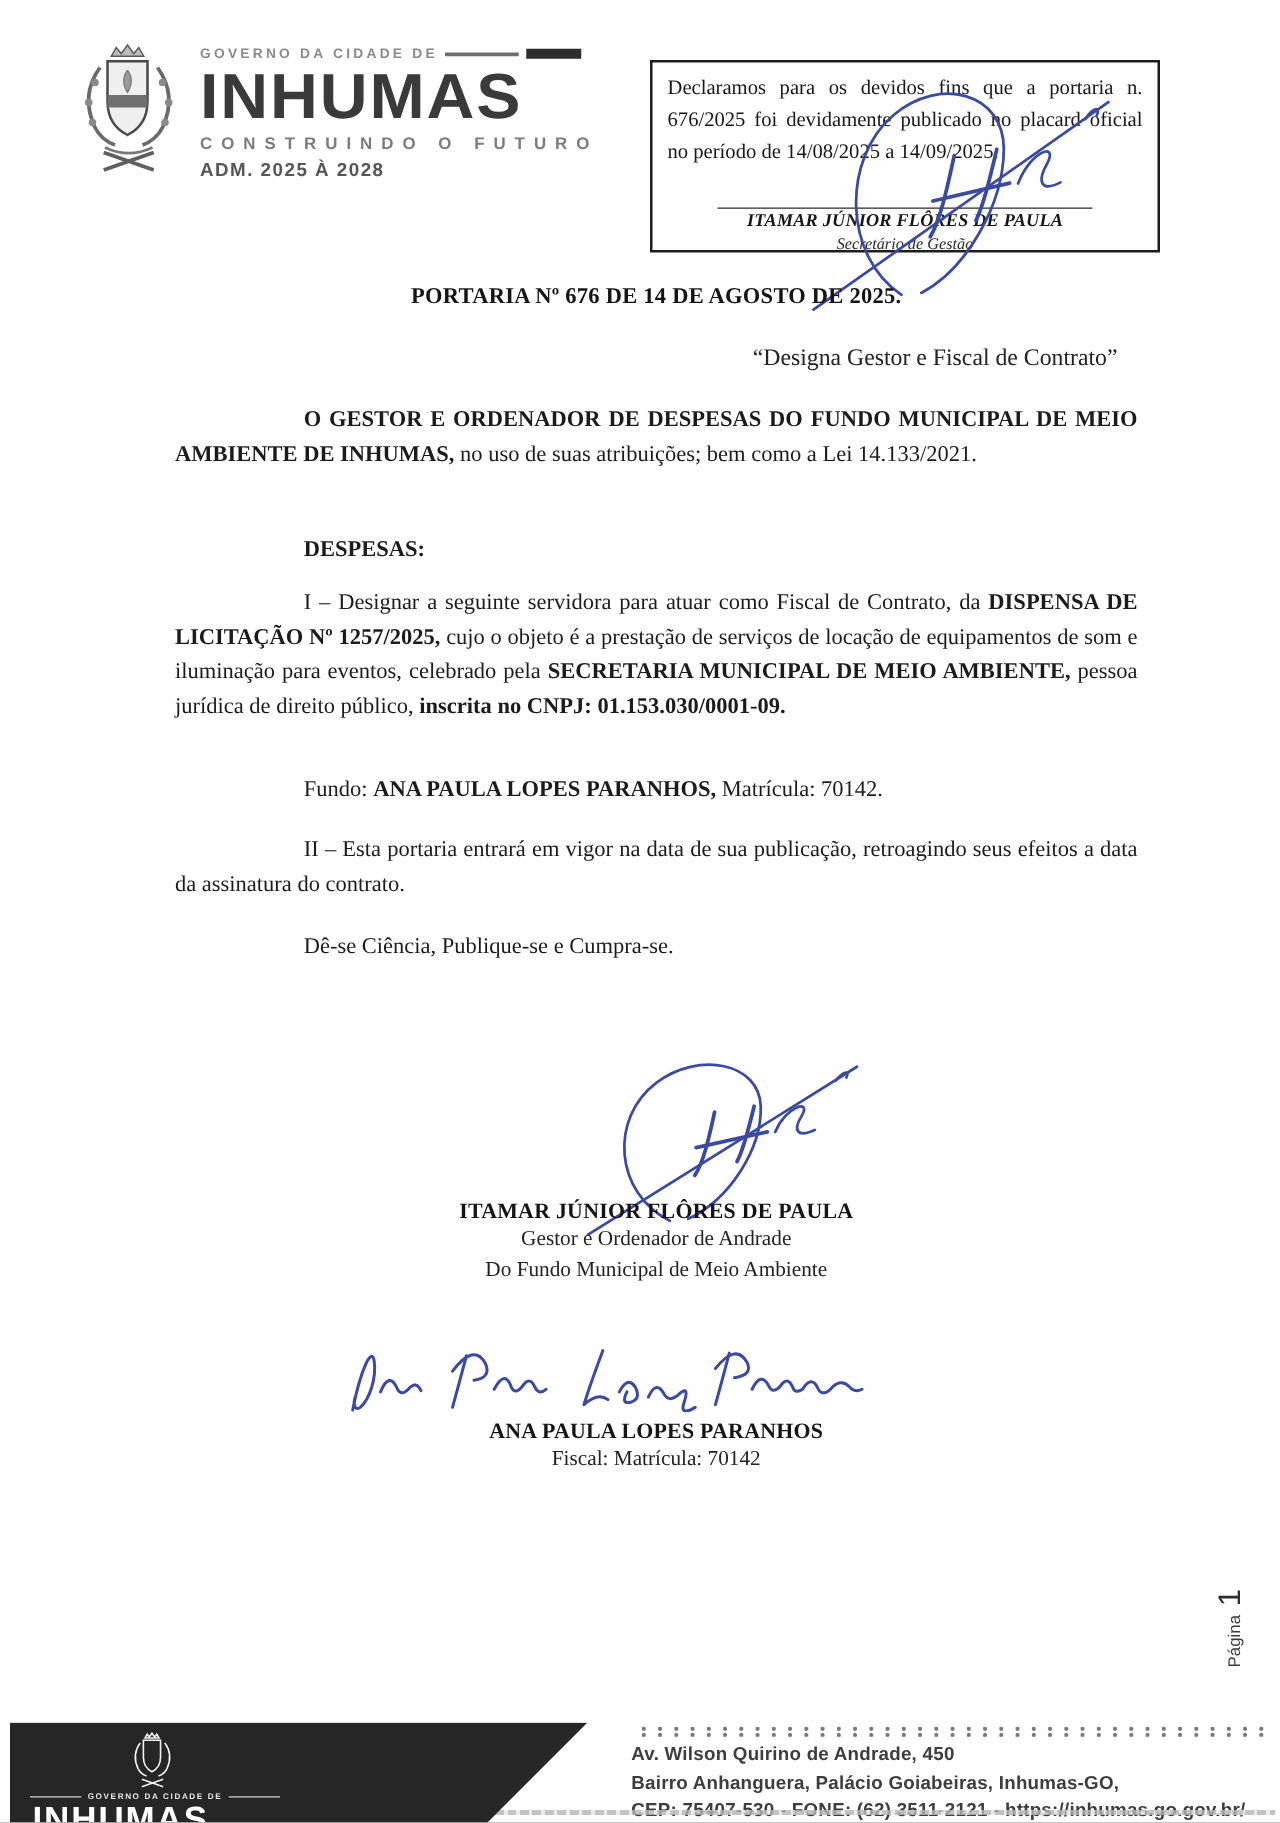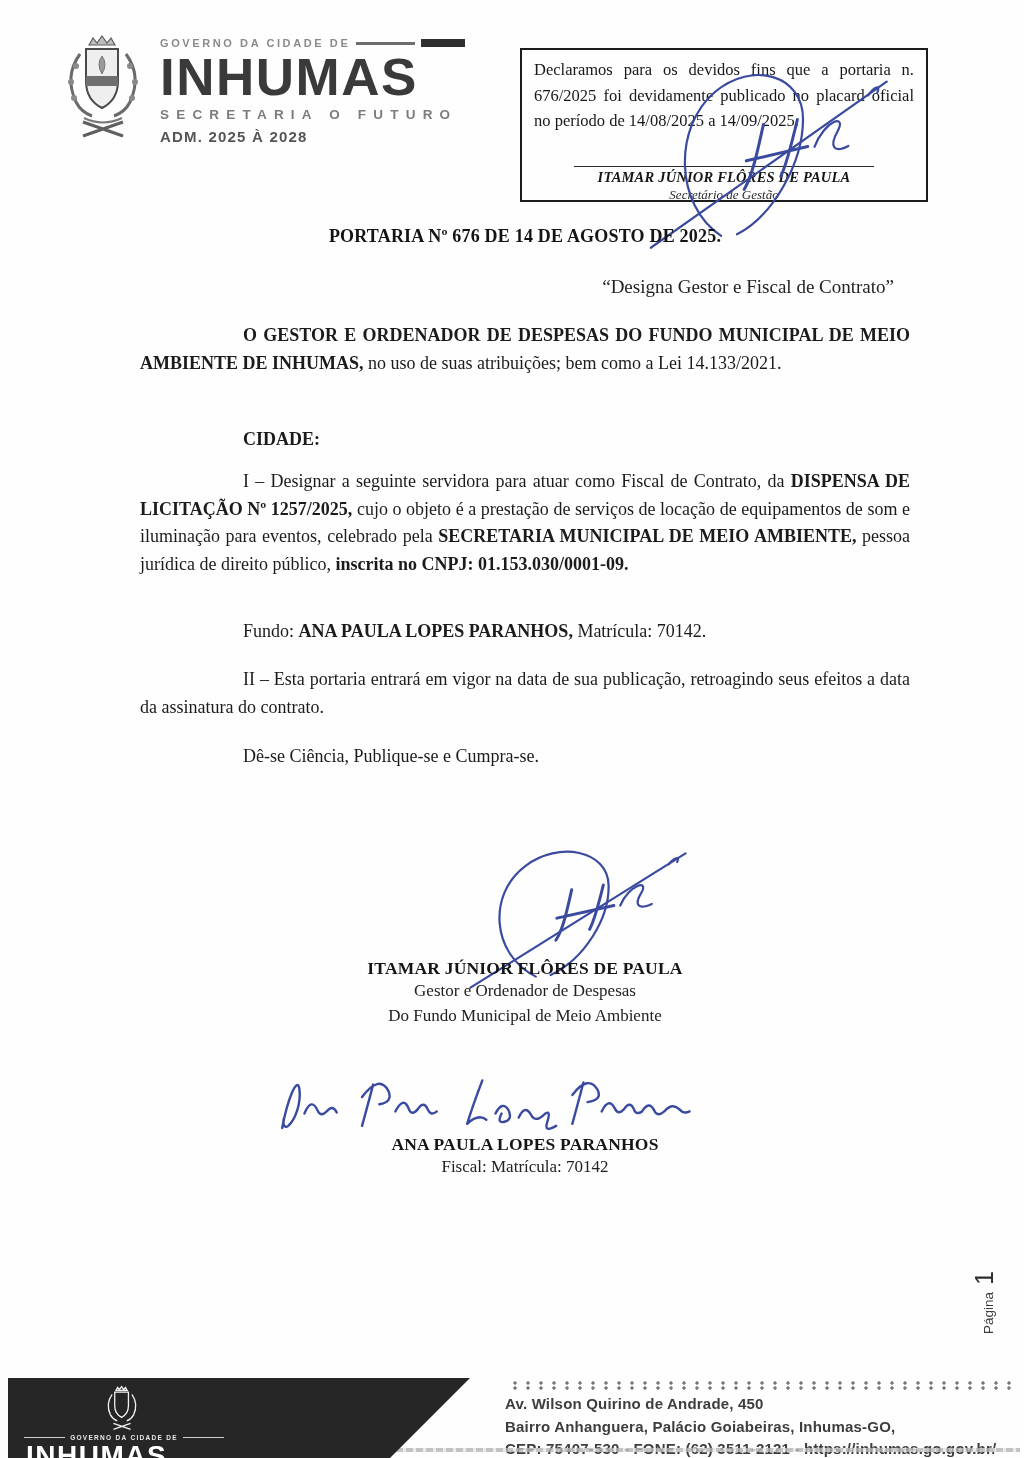--- a/index.html
+++ b/index.html
@@ -141,57 +141,57 @@
     </g>
   </svg>
 
   <div class="brand">
     <div class="brand-top">
       <span class="gov-label">GOVERNO DA CIDADE DE</span>
       <span class="gov-line-thin"></span>
       <span class="gov-line-thick"></span>
     </div>
     <div class="city-word">INHUMAS</div>
-    <div class="slogan">SECRETARIA O FUTURO</div>
+    <div class="slogan">CONSTRUINDO O FUTURO</div>
     <div class="adm">ADM. 2025 À 2028</div>
   </div>
 
   <div class="decl-box">
     <div class="decl-text">Declaramos para os devidos fins que a portaria n. 676/2025 foi devidamente publicado no placard oficial no período de 14/08/2025 a 14/09/2025.</div>
     <div class="decl-sign">
       <div class="decl-name">ITAMAR JÚNIOR FLÔRES DE PAULA</div>
       <div class="decl-role">Secretário de Gestão</div>
     </div>
   </div>
   <svg class="sig-svg" style="left:645px;top:55px;width:248px;height:205px;transform:rotate(2deg);" viewBox="0 0 220 200" preserveAspectRatio="none">
     <use href="#sig-itamar"></use>
   </svg>
 
   <div class="doc-title">PORTARIA Nº 676 DE 14 DE AGOSTO DE 2025.</div>
   <div class="doc-subtitle">“Designa Gestor e Fiscal de Contrato”</div>
 
   <div class="para indent" style="top:322px;"><span class="b">O GESTOR E ORDENADOR DE DESPESAS DO FUNDO MUNICIPAL DE MEIO AMBIENTE DE INHUMAS,</span><span> no uso de suas atribuições; bem como a Lei 14.133/2021.</span></div>
   <div class="para" style="top:426px;">
-    <span class="lead b">CIDADE:</span>
+    <span class="lead b">DESPESAS:</span>
   </div>
   <div class="para indent" style="top:468px;"><span>I – Designar a seguinte servidora para atuar como Fiscal de Contrato, da </span><span class="b">DISPENSA DE LICITAÇÃO Nº 1257/2025,</span><span> cujo o objeto é a prestação de serviços de locação de equipamentos de som e iluminação para eventos, celebrado pela </span><span class="b">SECRETARIA MUNICIPAL DE MEIO AMBIENTE,</span><span> pessoa jurídica de direito público, </span><span class="b">inscrita no CNPJ: 01.153.030/0001-09.</span></div>
   <div class="para" style="top:618px;">
     <span class="lead"><span>Fundo: </span><span class="b">ANA PAULA LOPES PARANHOS,</span><span> Matrícula: 70142.</span></span>
   </div>
   <div class="para indent" style="top:666px;">II – Esta portaria entrará em vigor na data de sua publicação, retroagindo seus efeitos a data da assinatura do contrato.</div>
   <div class="para" style="top:743px;">
     <span class="lead">Dê-se Ciência, Publique-se e Cumpra-se.</span>
   </div>
 
   <svg class="sig-svg" style="left:462px;top:836px;width:232px;height:158px;" viewBox="0 0 220 200" preserveAspectRatio="none">
     <use href="#sig-itamar"></use>
   </svg>
   <div class="sig-block" style="top:958px;">
     <div class="sig-name">ITAMAR JÚNIOR FLÔRES DE PAULA</div>
-    <div class="sig-role">Gestor e Ordenador de Despesas</div>
+    <div class="sig-role">Gestor e Ordenador de Andrade</div>
     <div class="sig-role">Do Fundo Municipal de Meio Ambiente</div>
   </div>
 
   <svg class="sig-svg" style="left:268px;top:1066px;width:460px;height:64px;" viewBox="0 0 455 62" preserveAspectRatio="none">
     <use href="#sig-ana"></use>
   </svg>
   <div class="sig-block" style="top:1134px;">
     <div class="sig-name">ANA PAULA LOPES PARANHOS</div>
     <div class="sig-role">Fiscal: Matrícula: 70142</div>
   </div>

